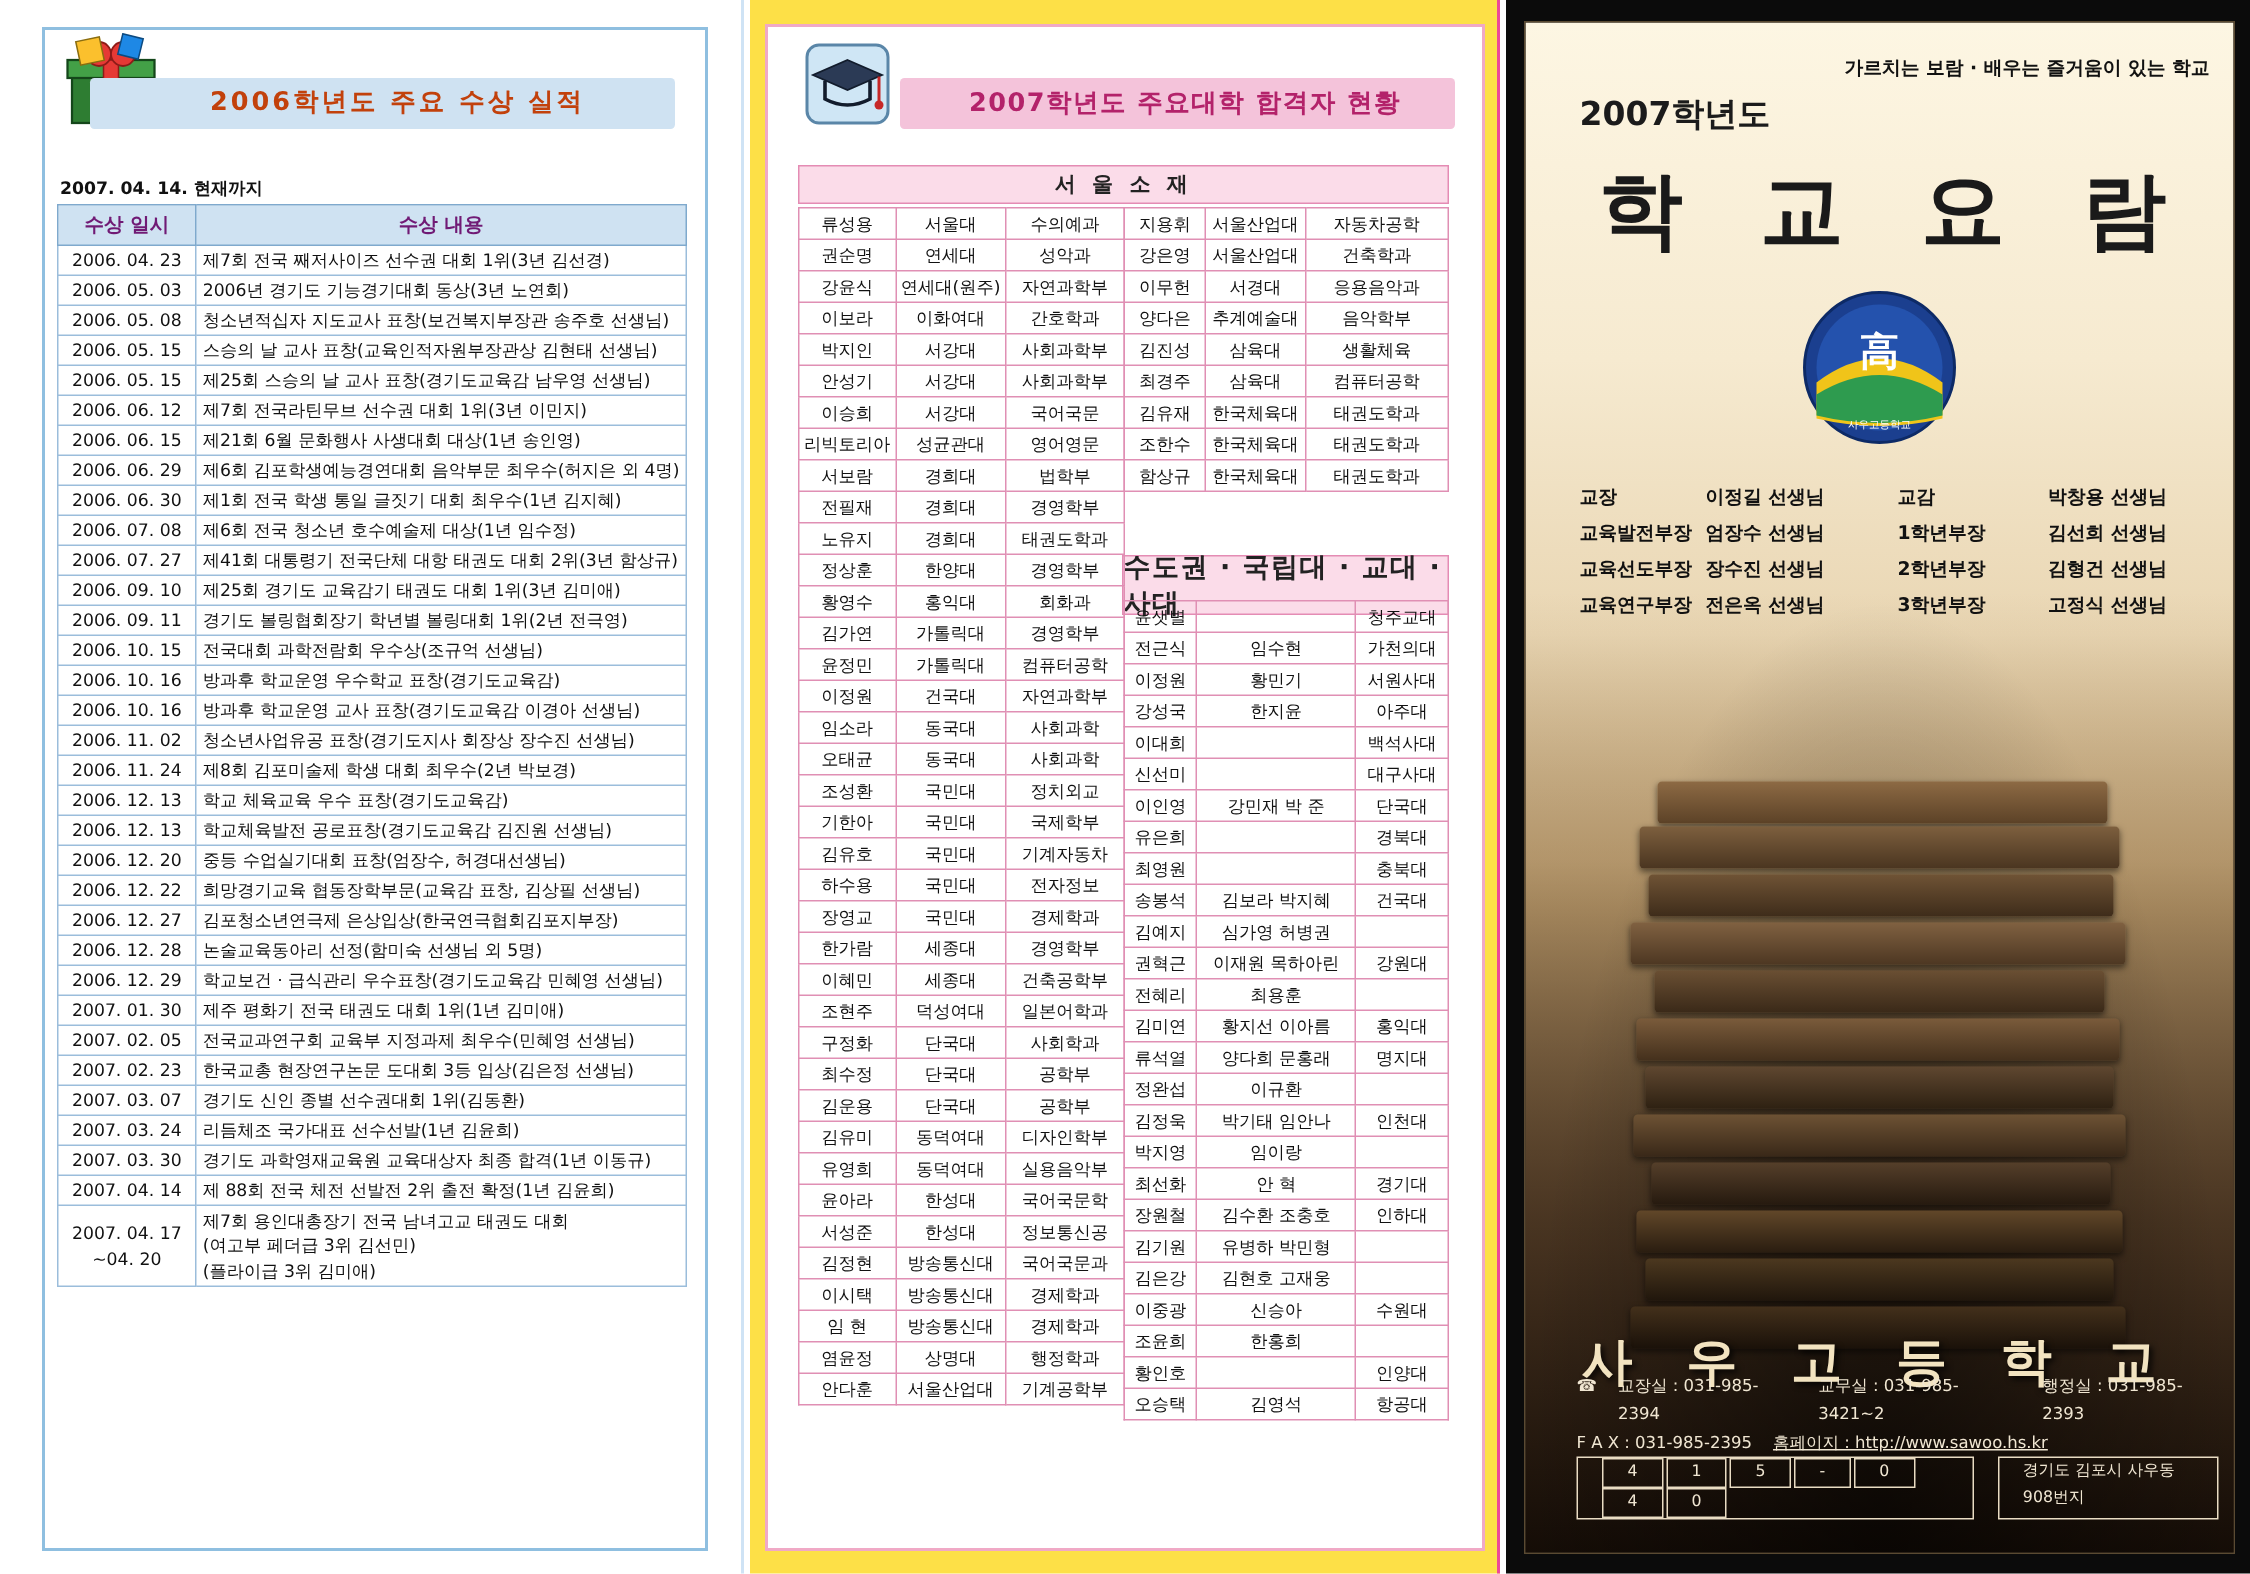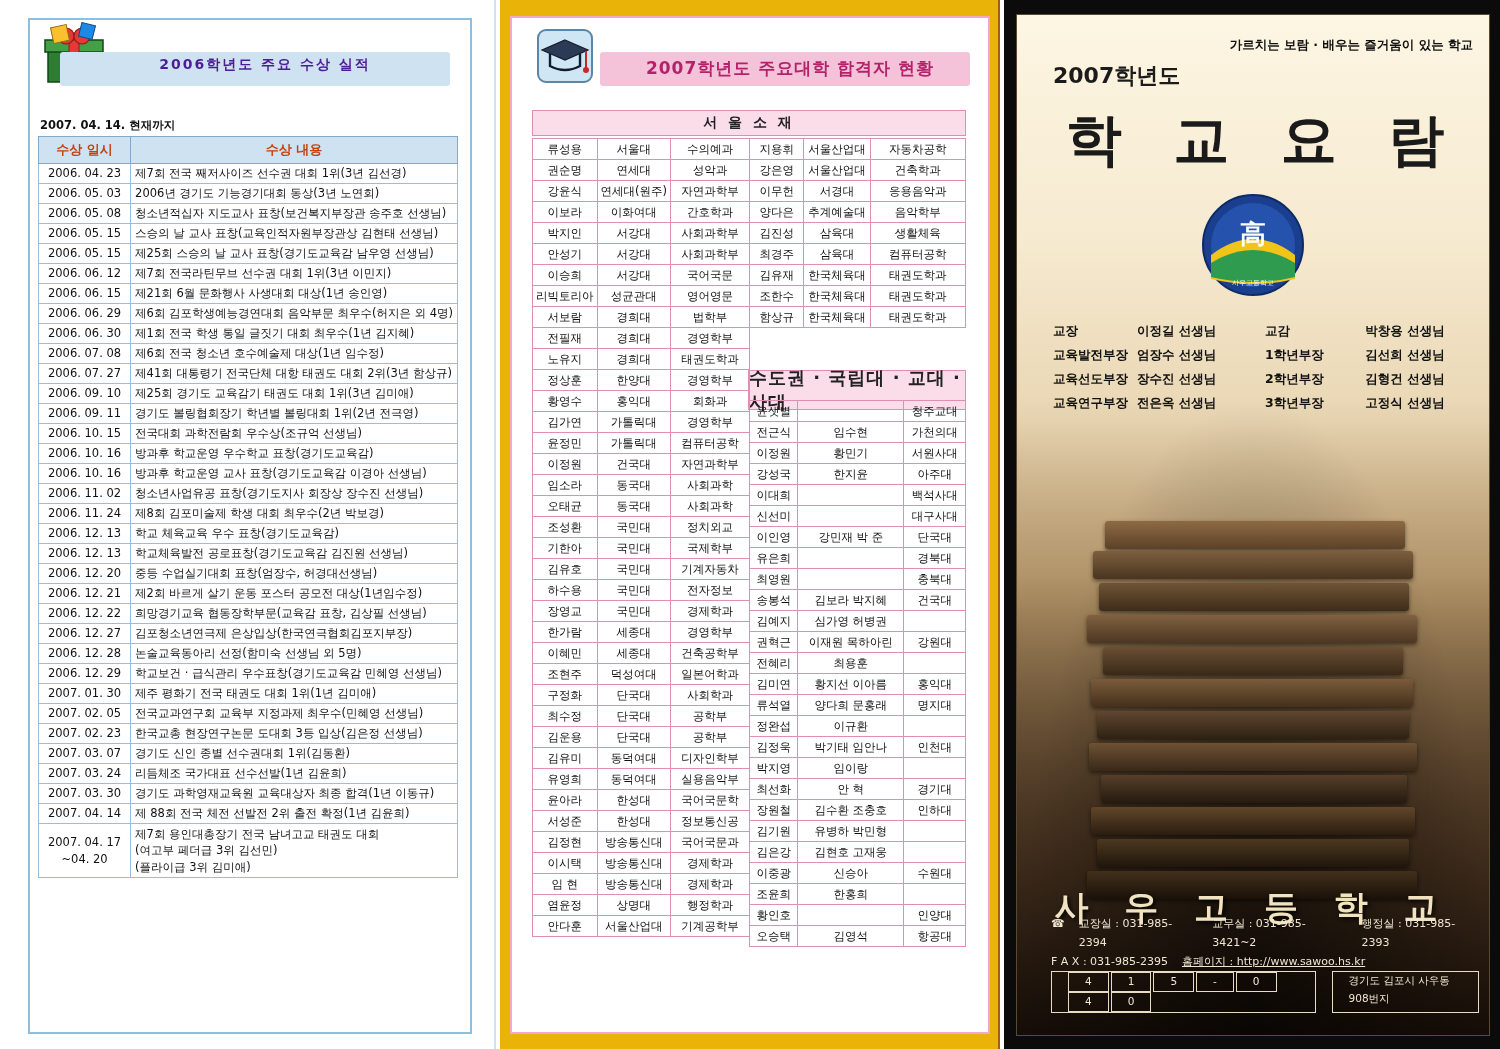--- a/index.html
+++ b/index.html
@@ -24,53 +24,53 @@
     border:2px solid #8fbfe0;
     background:#ffffff;
   }
   .p1-header {
     position:absolute; left:60px; top:52px; width:390px; height:34px;
     background:#cfe2f2;
     border-radius:3px;
   }
   .p1-title {
     position:absolute; left:80px; top:56px; width:370px;
-    font-size:14px; font-weight:bold; color:#4c1d95;
+    font-size:17px; font-weight:bold; color:#c2410c;
     letter-spacing:2px; text-align:center;
   }
   .gift-icon {
     position:absolute; left:42px; top:22px; width:64px; height:68px;
   }
   .p1-note {
     position:absolute; left:40px; top:118px;
     font-size:11.5px; font-weight:bold; color:#111;
   }
   table.t1 {
     position:absolute; left:38px; top:136px;
     width:420px;
     border-collapse:collapse;
     font-size:11.5px;
   }
   table.t1 th {
-    background:#cfe2f2; color:#c2410c; font-weight:bold;
+    background:#cfe2f2; color:#701a75; font-weight:bold;
     border:1px solid #7fa9cd; padding:4px 2px; font-size:13px;
   }
   table.t1 td {
     border:1px solid #9bbddb; padding:1.5px 4px; color:#111;
     height:20px; line-height:1.15; white-space:nowrap;
   }
   table.t1 td.date { width:106px; text-align:center; font-size:11.5px; }
   table.t1 td.desc { font-size:11.5px; }
   table.t1 td.multi { line-height:1.45; }
 
   
   .panel2 {
     position:absolute; left:500px; top:0; width:500px; height:1049px;
-    background:#eab308;
-    border-right:2px solid #a16207;
+    background:#fde047;
+    border-right:2px solid #ec4899;
   }
   .p2-inner {
     position:absolute; left:10px; top:16px; width:480px; height:1018px;
     border:2px solid #f0a9c6;
     background:#ffffff;
   }
   .p2-header {
     position:absolute; left:100px; top:52px; width:370px; height:34px;
     background:#f4c3da; border-radius:3px;
   }
@@ -283,24 +283,20 @@
             <td class="date">2006. 12. 13</td>
             <td class="desc">학교 체육교육 우수 표창(경기도교육감)</td>
           </tr>
           <tr>
             <td class="date">2006. 12. 13</td>
             <td class="desc">학교체육발전 공로표창(경기도교육감 김진원 선생님)</td>
           </tr>
           <tr>
             <td class="date">2006. 12. 20</td>
             <td class="desc">중등 수업실기대회 표창(엄장수, 허경대선생님)</td>
-          </tr>
-          <tr>
-            <td class="date">2006. 12. 21</td>
-            <td class="desc">제2회 바르게 살기 운동 포스터 공모전 대상(1년임수정)</td>
           </tr>
           <tr>
             <td class="date">2006. 12. 22</td>
             <td class="desc">희망경기교육 협동장학부문(교육감 표창, 김상필 선생님)</td>
           </tr>
           <tr>
             <td class="date">2006. 12. 27</td>
             <td class="desc">김포청소년연극제 은상입상(한국연극협회김포지부장)</td>
           </tr>
           <tr>

